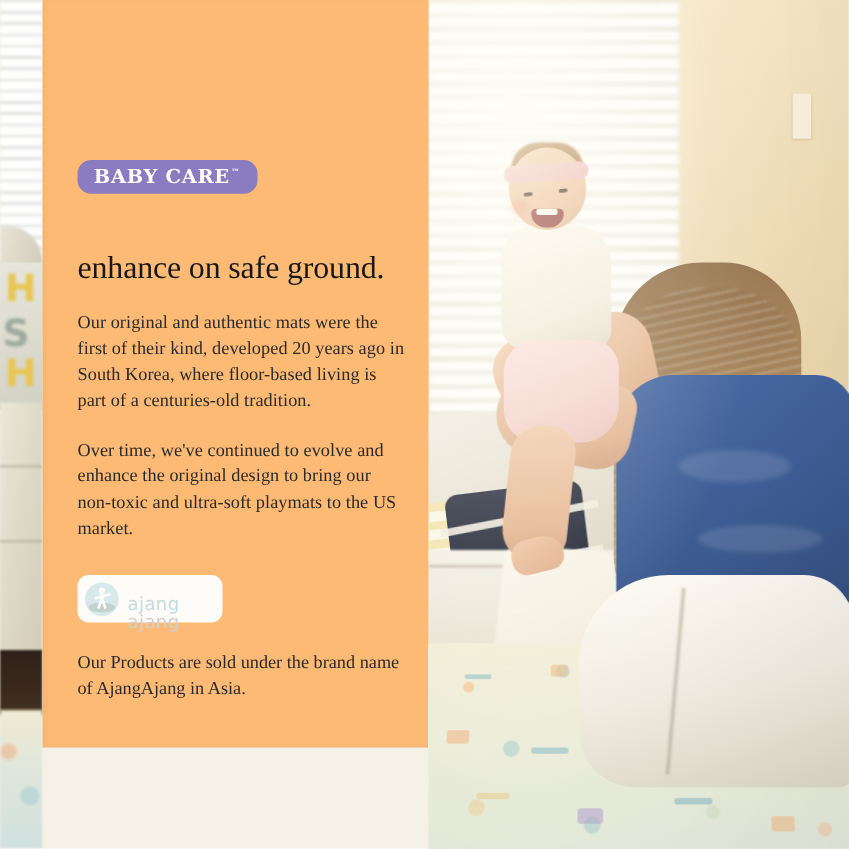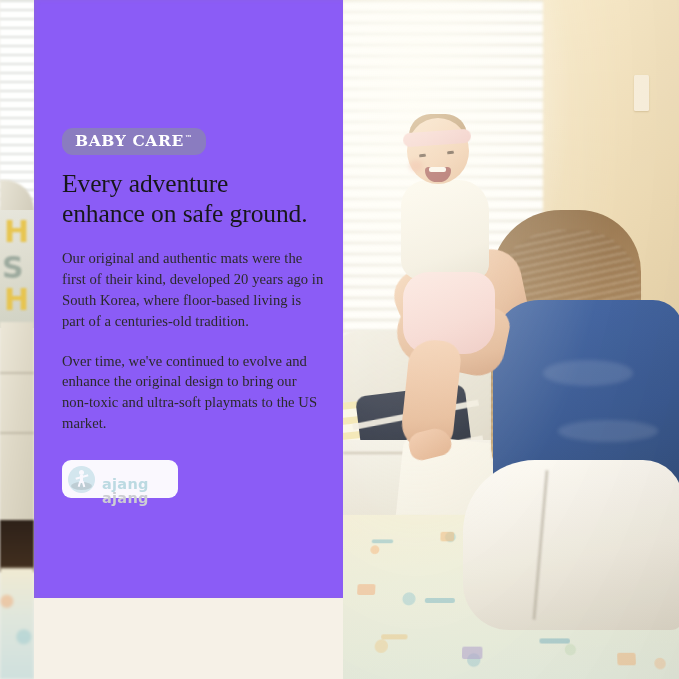--- a/index.html
+++ b/index.html
@@ -80,21 +80,21 @@
       radial-gradient(circle at 70% 62%, rgba(150,200,205,0.45) 0 7px, transparent 8px),
       linear-gradient(180deg,#f0ead2 0%, #dfe6dc 45%, #cfe0dd 100%);
     filter: blur(1.4px);
   }
 
   
   .panel {
     position: absolute;
     left: 34px; top: 0;
     width: 309px; height: 598px;
-    background: #8b5cf6;
+    background: #fdba74;
     box-shadow: inset 2px 0 6px -3px rgba(150,140,120,0.35);
   }
   .panel-inner {
     position: absolute;
     left: 28px;
     top: 0;
     width: 262px;
   }
 
   .badge {
@@ -207,21 +207,21 @@
     position: absolute; left: 3px; bottom: 3px;
     width: 21px; height: 8px;
     border-radius: 50%;
     background: #b9c9ca;
     opacity: 0.75;
   }
   .aj-words {
     margin-left: 7px;
     line-height: 0.95;
     font-family: "DejaVu Sans", sans-serif;
-    font-weight: 700;
+    font-weight: 400;
     font-size: 14.5px;
     letter-spacing: 0.3px;
     margin-top: 26px;
   }
   .aj-words .w1 { color: #bfe0e2; display: block; }
   .aj-words .w2 { color: #cfd2d2; display: block; }
 
   .footnote {
     margin: 22px 0 0 0;
     font-family: "Liberation Serif", "DejaVu Serif", serif;
@@ -548,21 +548,21 @@
     <div class="ls-floor"></div>
     <div class="ls-mat"></div>
   </div>
 
   <div class="panel">
     <div class="panel-inner">
 
       <div class="badge"><span>BABY </span><span class="c-dot">C</span><span>ARE</span><span class="tm">™</span></div>
 
       <h1 class="headline">
-        <span>Every adventure</span><br>
+        <br>
         <span>enhance on safe ground.</span>
       </h1>
 
       <p class="para">Our original and authentic mats were the first of their kind, developed 20 years ago in South Korea, where floor-based living is part of a centuries-old tradition.</p>
 
       <p class="para second">Over time, we've continued to evolve and enhance the original design to bring our non-toxic and ultra-soft playmats to the US market.</p>
 
       <div class="aj-logo">
         <div class="aj-mark">
           <div class="ground"></div>
@@ -573,20 +573,21 @@
             <div class="leg-l"></div>
             <div class="leg-r"></div>
           </div>
         </div>
         <div class="aj-words">
           <span class="w1">ajang</span>
           <span class="w2">ajang</span>
         </div>
       </div>
 
+      <p class="footnote">Our Products are sold under the brand name of AjangAjang in Asia.</p>
 
     </div>
   </div>
 
   <div class="photo">
 
     <div class="wall"></div>
     <div class="outlet"></div>
     <div class="window"></div>
     <div class="window-glow"></div>

